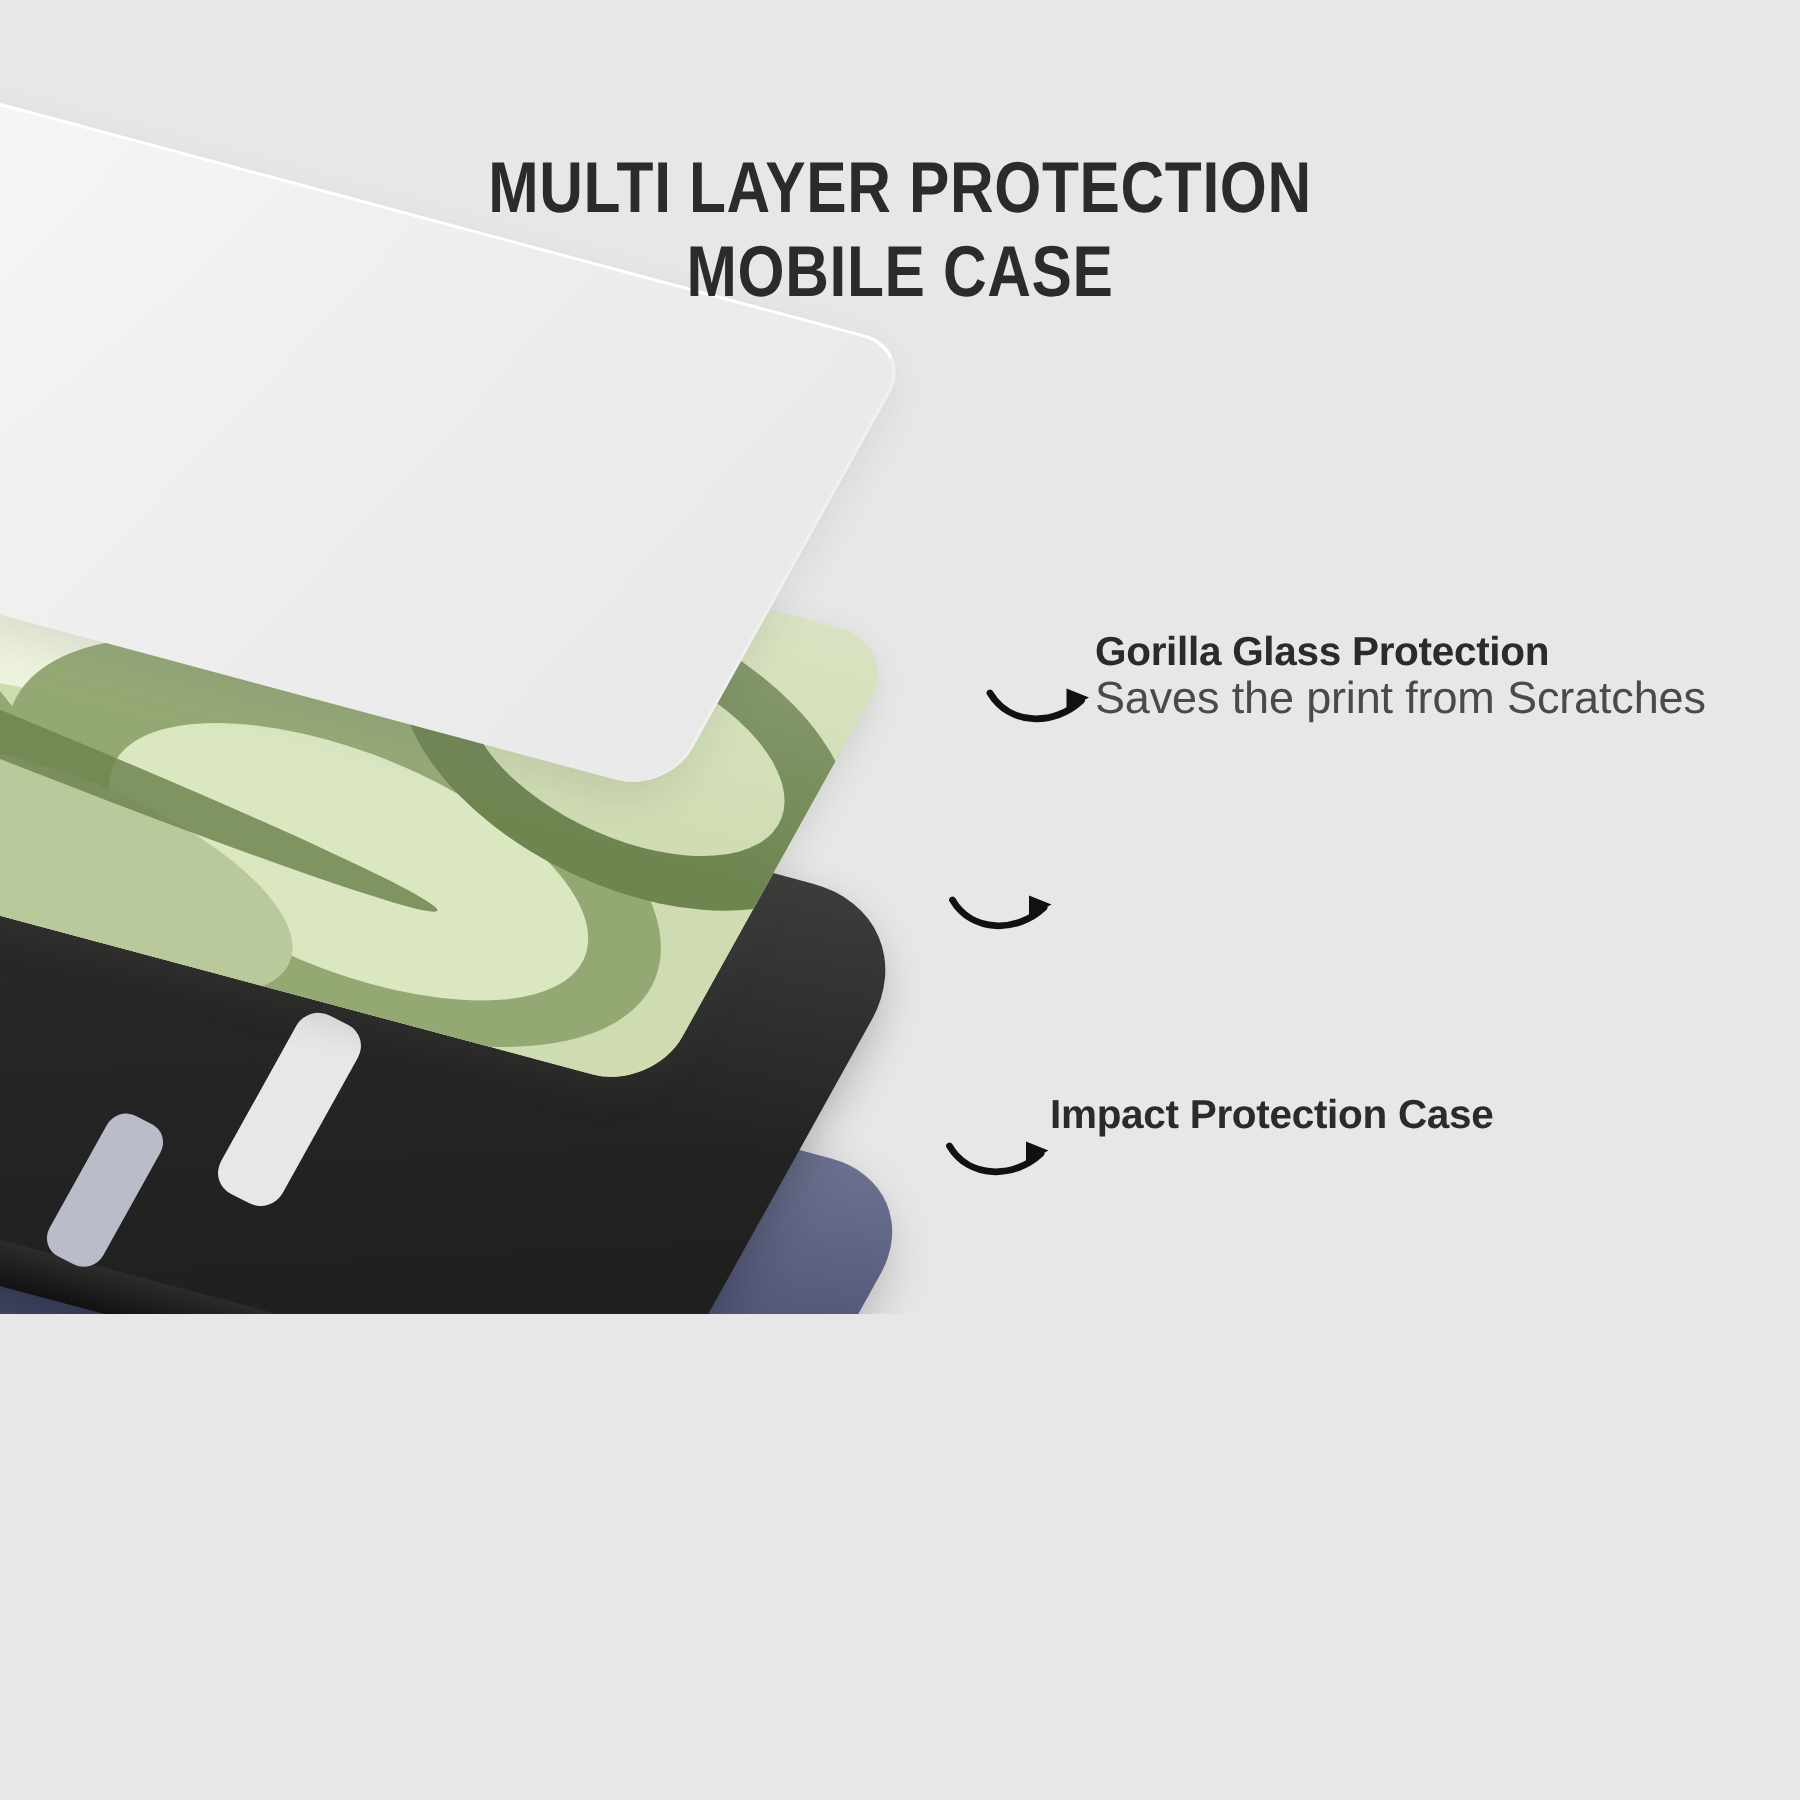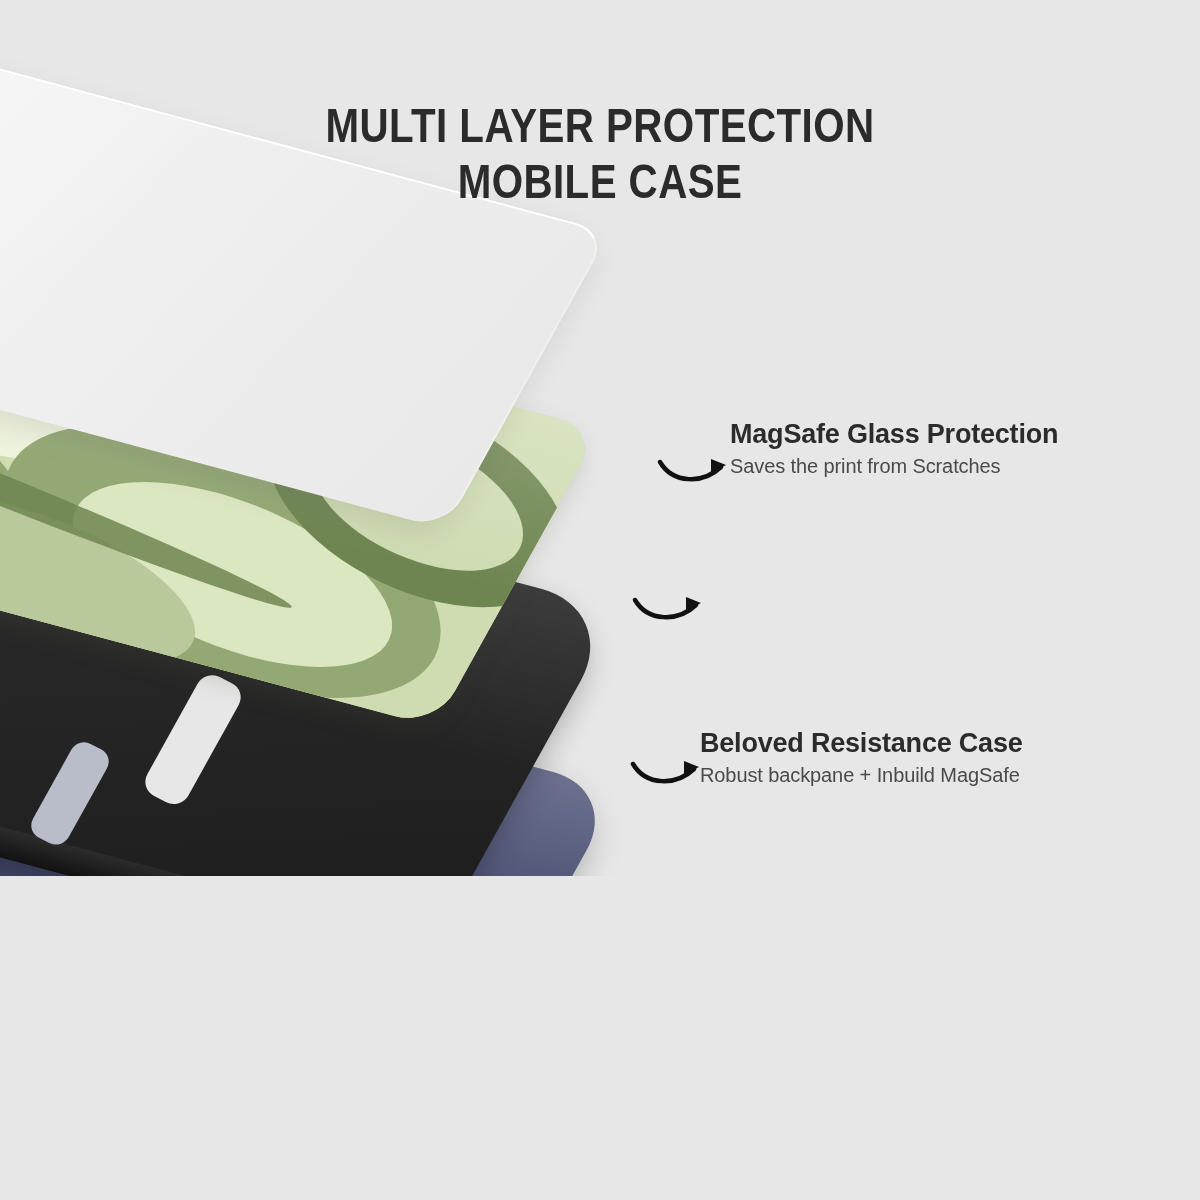--- a/index.html
+++ b/index.html
@@ -29,21 +29,21 @@
     white-space:nowrap;
   }
 
   
   .callout{position:absolute;z-index:70;}
   .callout .title{
     font-size:27px;font-weight:bold;color:#2b2b2b;
     line-height:33px;white-space:nowrap;letter-spacing:-0.2px;
   }
   .callout .sub{
-    font-size:20px;font-weight:normal;color:#4a4a4a;
+    font-size:30px;font-weight:normal;color:#4a4a4a;
     line-height:30px;white-space:nowrap;letter-spacing:-0.1px;
   }
   .callout.big .title{
     font-family:"Liberation Sans Narrow","Liberation Sans",sans-serif;
     font-size:52px;line-height:58px;color:#2b2b2b;letter-spacing:0.3px;
     transform:scaleX(0.88);transform-origin:left center;
   }
   .arrow{position:absolute;z-index:71;}
 
   
@@ -214,36 +214,35 @@
   <div class="heading">
     <span class="line">MULTI LAYER PROTECTION</span>
     <span class="line">MOBILE CASE</span>
   </div>
 
   <svg class="arrow" style="left:655px;top:440px;" width="80" height="48" viewBox="0 0 80 48">
     <path d="M5 22 C18 44, 48 44, 66 27" fill="none" stroke="#111" stroke-width="4.5" stroke-linecap="round"></path>
     <path d="M56 19 L71 25 L56 33 Z" fill="#111"></path>
   </svg>
   <div class="callout" style="left:730px;top:418px;">
-    <div class="title">MagSafe Glass Protection</div>
+    <div class="title">Gorilla Glass Protection</div>
     <div class="sub">Saves the print from Scratches</div>
   </div>
 
   <svg class="arrow" style="left:630px;top:578px;" width="80" height="48" viewBox="0 0 80 48">
     <path d="M5 22 C18 44, 48 44, 66 27" fill="none" stroke="#111" stroke-width="4.5" stroke-linecap="round"></path>
     <path d="M56 19 L71 25 L56 33 Z" fill="#111"></path>
   </svg>
 
   <svg class="arrow" style="left:628px;top:742px;" width="80" height="48" viewBox="0 0 80 48">
     <path d="M5 22 C18 44, 48 44, 66 27" fill="none" stroke="#111" stroke-width="4.5" stroke-linecap="round"></path>
     <path d="M56 19 L71 25 L56 33 Z" fill="#111"></path>
   </svg>
   <div class="callout" style="left:700px;top:727px;">
-    <div class="title">Beloved Resistance Case</div>
-    <div class="sub">Robust backpane + Inbuild MagSafe</div>
+    <div class="title">Impact Protection Case</div>
   </div>
 
   <svg class="arrow" style="left:575px;top:908px;" width="80" height="48" viewBox="0 0 80 48">
     <path d="M5 22 C18 44, 48 44, 66 27" fill="none" stroke="#111" stroke-width="4.5" stroke-linecap="round"></path>
     <path d="M56 19 L71 25 L56 33 Z" fill="#111"></path>
   </svg>
 
 </div>
 
 </body></html>

